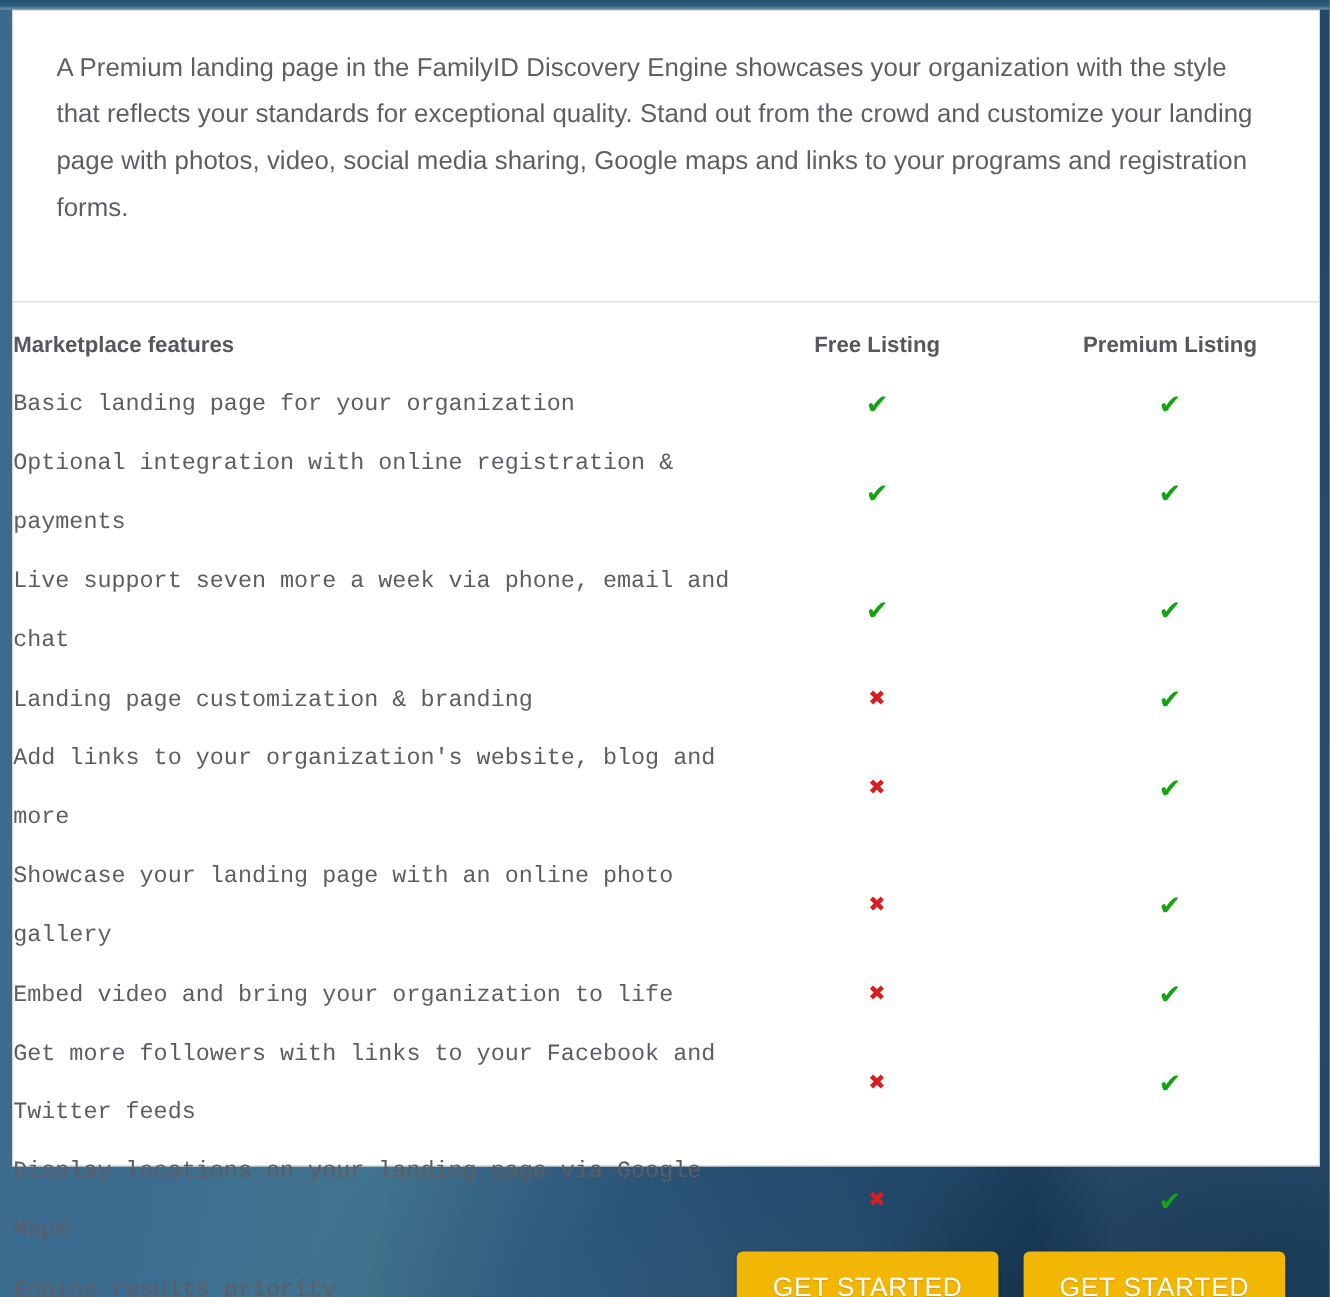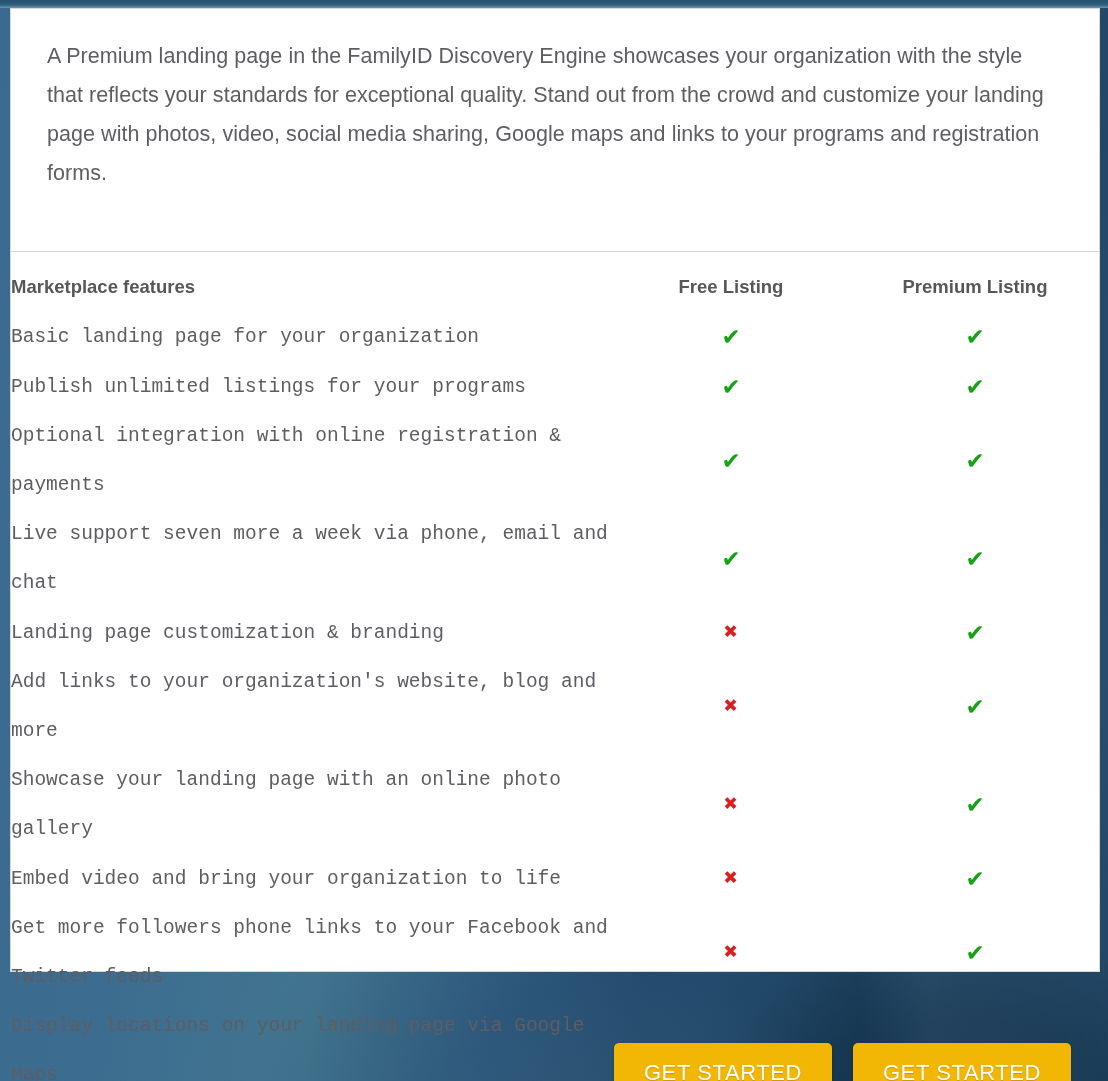--- a/index.html
+++ b/index.html
@@ -184,25 +184,20 @@
         <th class="head-premium">Premium Listing</th>
       </tr>
     </thead>
     <tbody id="feature-rows">
         <tr>
           <td class="cell-feature">Basic landing page for your organization</td>
           <td class="cell-mark"><span class="mark yes">✔</span></td>
           <td class="cell-mark"><span class="mark yes">✔</span></td>
         </tr>
         <tr>
-          <td class="cell-feature">Publish unlimited listings for your programs</td>
-          <td class="cell-mark"><span class="mark yes">✔</span></td>
-          <td class="cell-mark"><span class="mark yes">✔</span></td>
-        </tr>
-        <tr>
           <td class="cell-feature">Optional integration with online registration &amp; payments</td>
           <td class="cell-mark"><span class="mark yes">✔</span></td>
           <td class="cell-mark"><span class="mark yes">✔</span></td>
         </tr>
         <tr>
           <td class="cell-feature">Live support seven more a week via phone, email and chat</td>
           <td class="cell-mark"><span class="mark yes">✔</span></td>
           <td class="cell-mark"><span class="mark yes">✔</span></td>
         </tr>
         <tr>
@@ -219,21 +214,21 @@
           <td class="cell-feature">Showcase your landing page with an online photo gallery</td>
           <td class="cell-mark"><span class="mark no">✖</span></td>
           <td class="cell-mark"><span class="mark yes">✔</span></td>
         </tr>
         <tr>
           <td class="cell-feature">Embed video and bring your organization to life</td>
           <td class="cell-mark"><span class="mark no">✖</span></td>
           <td class="cell-mark"><span class="mark yes">✔</span></td>
         </tr>
         <tr>
-          <td class="cell-feature">Get more followers phone links to your Facebook and Twitter feeds</td>
+          <td class="cell-feature">Get more followers with links to your Facebook and Twitter feeds</td>
           <td class="cell-mark"><span class="mark no">✖</span></td>
           <td class="cell-mark"><span class="mark yes">✔</span></td>
         </tr>
         <tr>
           <td class="cell-feature">Display locations on your landing page via Google Maps</td>
           <td class="cell-mark"><span class="mark no">✖</span></td>
           <td class="cell-mark"><span class="mark yes">✔</span></td>
         </tr>
         <tr>
           <td class="cell-feature">Engine results priority</td>

